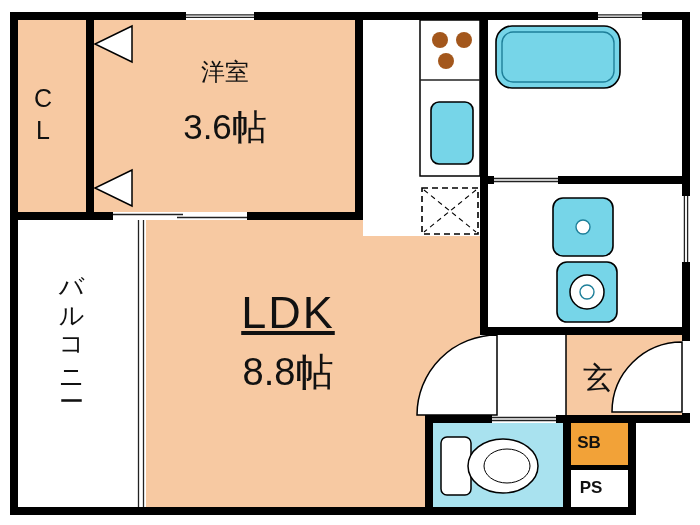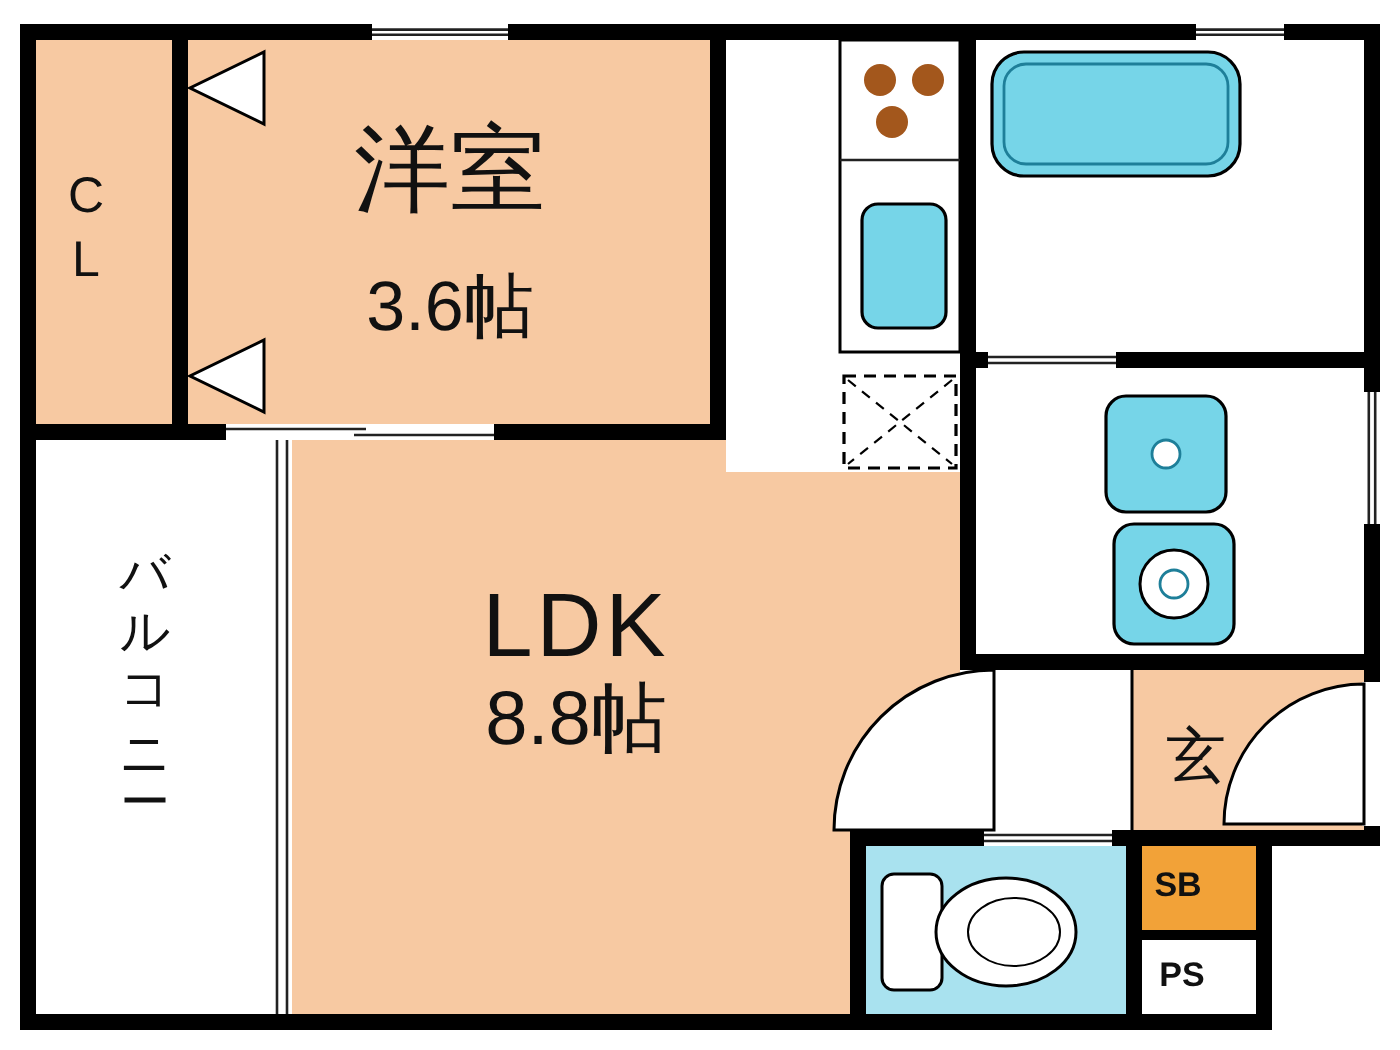--- a/index.html
+++ b/index.html
@@ -9,24 +9,24 @@
   }
   .fill{position:absolute;z-index:1;}
   .room-fill{background:var(--room-fill,#f7c9a2);}
   .toilet-fill{background:var(--toilet-floor,#a9e2ef);}
   .sb-fill{background:var(--shoe-box-fill,#f2a238);}
   .wall{position:absolute;background:var(--wall,#000);z-index:2;}
   svg.fx{position:absolute;left:0;top:0;z-index:3;pointer-events:none;}
   .label{position:absolute;z-index:4;white-space:nowrap;}
   .center{text-align:center;}
   .vtext{writing-mode:vertical-rl;text-orientation:upright;letter-spacing:4px;white-space:normal;}
-  .room-name{font-size:48px;line-height:1.15;}
+  .room-name{font-size:24px;line-height:1.15;}
   .room-area{font-size:35px;line-height:1.2;margin-top:20px;}
-  .ldk-name{font-size:45px;letter-spacing:2px;line-height:1.1;}
-  .ldk-area{font-size:38px;line-height:1.2;margin-top:0;}
+  .ldk-name{font-size:45px;letter-spacing:2px;line-height:1.1;text-decoration:underline;}
+  .ldk-area{font-size:38px;line-height:1.2;margin-top:12px;}
   .small-label{font-size:17px;font-weight:bold;}
   
   .fixture{fill:var(--fixture-fill,#76d5e8);stroke:#000;stroke-width:1.6;}
   .fixture-inner{fill:none;stroke:var(--fixture-line,#1e7f99);stroke-width:1.4;}
   .white-shape{fill:#fff;stroke:#000;stroke-width:1.5;}
   .whiterect{fill:#fff;stroke:none;}
   .thinline{stroke:#222;stroke-width:1.3;fill:none;}
   .blackline{stroke:#000;stroke-width:1.5;fill:none;}
   .burner{fill:var(--burner,#a3571c);stroke:none;}
   .dashed{fill:#fff;stroke:#000;stroke-width:1.6;stroke-dasharray:6 4;}

